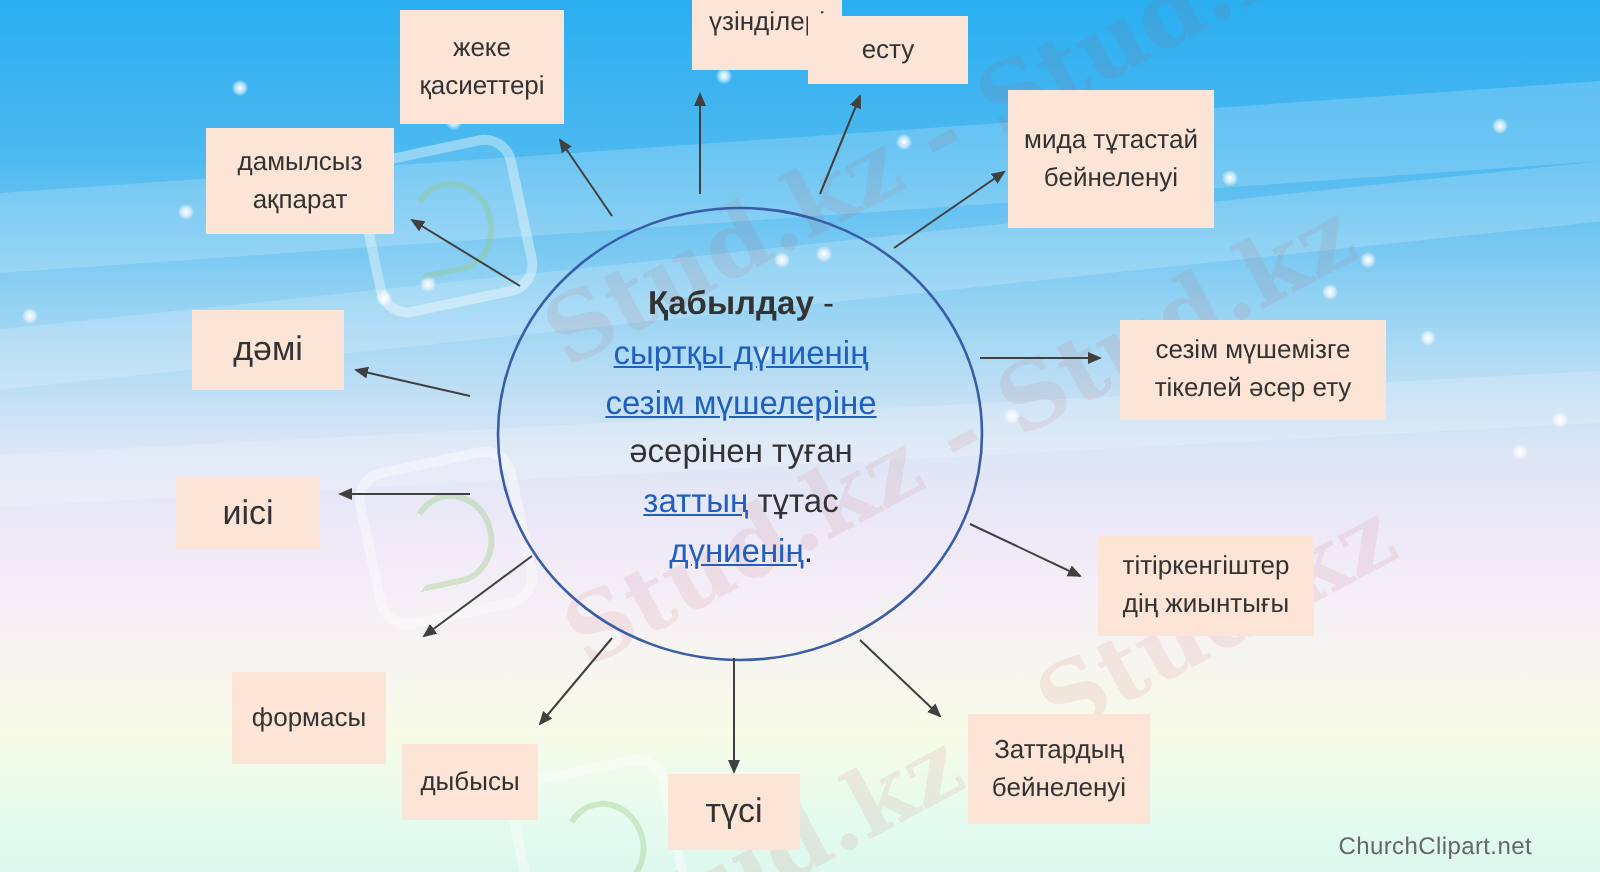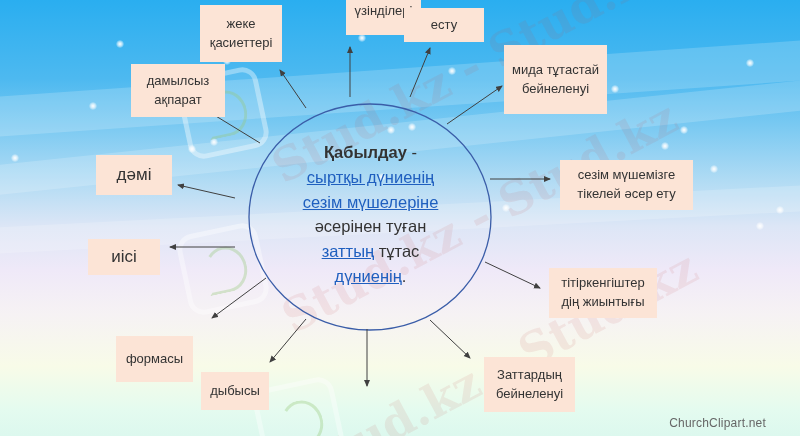--- a/index.html
+++ b/index.html
@@ -94,23 +94,24 @@
     <div><span class="link">сезім мүшелеріне</span></div>
     <div><span>әсерінен туған</span></div>
     <div><span class="link">заттың</span><span> тұтас</span></div>
     <div><span class="link">дүниенің</span><span>.</span></div>
   </div>
 
   <div class="box" style="left:200px;top:5px;width:82px;height:57px;">жеке қасиеттері</div>
   <div class="box" style="left:306px;top:0px;width:75px;height:35px;align-items:flex-start;margin-left:40px;">үзінділері</div>
   <div class="box" style="left:404px;top:8px;width:80px;height:34px;">есту</div>
   <div class="box" style="left:504px;top:45px;width:103px;height:69px;">мида тұтастай бейнеленуі</div>
-  <div class="box" style="left:103px;top:64px;width:94px;height:53px;margin-left:28px;">дамылсыз ақпарат</div>
+  <div class="box" style="left:103px;top:64px;width:94px;height:53px;">дамылсыз ақпарат</div>
   <div class="box big" style="left:96px;top:155px;width:76px;height:40px;">дәмі</div>
   <div class="box" style="left:560px;top:160px;width:133px;height:50px;">сезім мүшемізге тікелей әсер ету</div>
   <div class="box big" style="left:88px;top:239px;width:72px;height:36px;">иісі</div>
   <div class="box" style="left:549px;top:268px;width:108px;height:50px;">тітіркенгіштер дің жиынтығы</div>
   <div class="box" style="left:116px;top:311px;width:77px;height:46px;margin-top:25px;">формасы</div>
   <div class="box" style="left:201px;top:372px;width:68px;height:38px;">дыбысы</div>
+  <div class="box big" style="left:334px;top:387px;width:66px;height:38px;">түсі</div>
   <div class="box" style="left:484px;top:357px;width:91px;height:55px;">Заттардың бейнеленуі</div>
 
   <div class="footer-credit">ChurchClipart.net</div>
 </div>
 
 </body></html>

